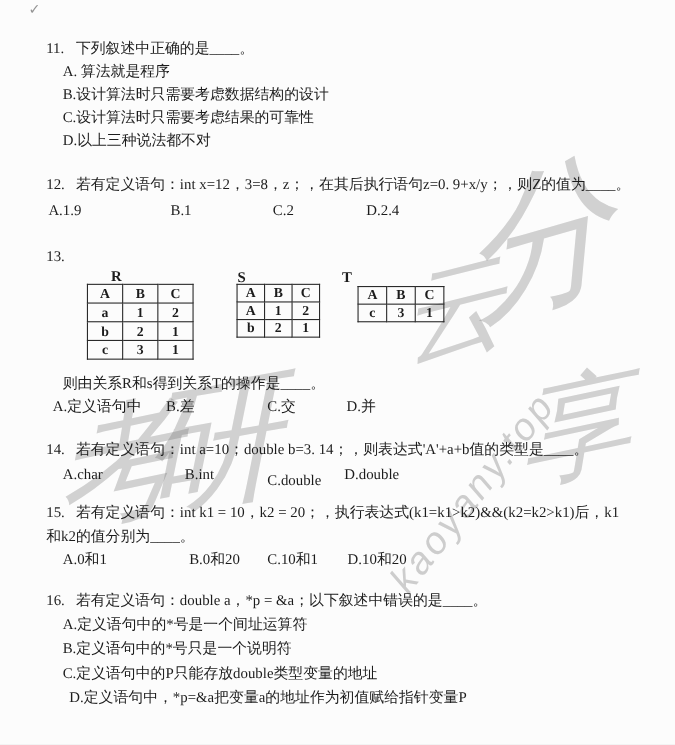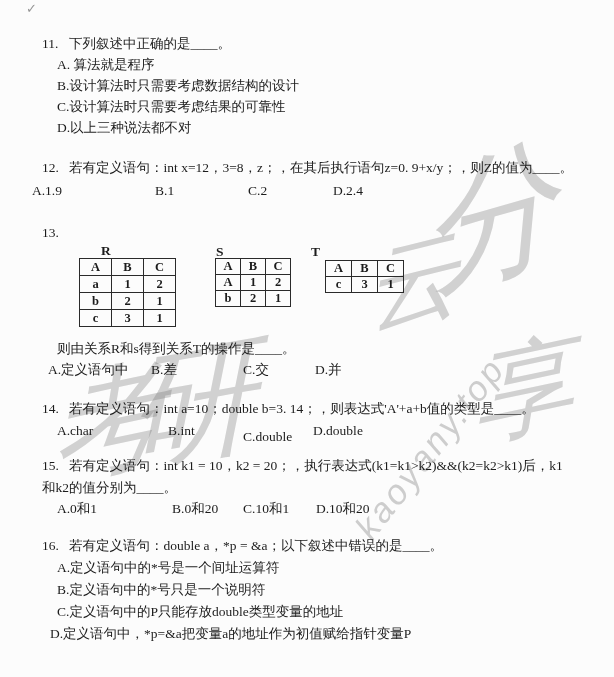--- a/index.html
+++ b/index.html
@@ -61,21 +61,21 @@
 
   <span class="t num" style="left:42px;top:36px">11.</span>
   <span class="t" style="left:69px;top:36px">下列叙述中正确的是____。</span>
   <span class="t" style="left:57px;top:57px">A. 算法就是程序</span>
   <span class="t" style="left:57px;top:99px">C.设计算法时只需要考虑结果的可靠性</span>
   <span class="t" style="left:57px;top:78px">B.设计算法时只需要考虑数据结构的设计</span>
   <span class="t" style="left:57px;top:120px">D.以上三种说法都不对</span>
 
   <span class="t num" style="left:42px;top:160px">12.</span>
   <span class="t" style="left:69px;top:160px">若有定义语句：int x=12，3=8，z；，在其后执行语句z=0. 9+x/y；，则Z的值为____。</span>
-  <span class="t" style="left:32px;top:183px">A.1.9</span>
+  <span class="t" style="left:44px;top:183px">A.1.9</span>
   <span class="t" style="left:155px;top:183px">B.1</span>
   <span class="t" style="left:248px;top:183px">C.2</span>
   <span class="t" style="left:333px;top:183px">D.2.4</span>
 
   <span class="t num" style="left:42px;top:225px">13.</span>
 
   <span class="tbl-label" style="left:101px;top:243px">R</span>
   <table class="rel rel-r" style="left:79px;top:258px">
     <tbody>
         <tr>
@@ -157,15 +157,15 @@
   <span class="t" style="left:57px;top:501px">A.0和1</span>
   <span class="t" style="left:172px;top:501px">B.0和20</span>
   <span class="t" style="left:243px;top:501px">C.10和1</span>
   <span class="t" style="left:316px;top:501px">D.10和20</span>
 
   <span class="t num" style="left:42px;top:538px">16.</span>
   <span class="t" style="left:69px;top:538px">若有定义语句：double a，*p = &amp;a；以下叙述中错误的是____。</span>
   <span class="t" style="left:57px;top:560px">A.定义语句中的*号是一个间址运算符</span>
   <span class="t" style="left:57px;top:582px">B.定义语句中的*号只是一个说明符</span>
   <span class="t" style="left:57px;top:604px">C.定义语句中的P只能存放double类型变量的地址</span>
-  <span class="t" style="left:50px;top:626px">D.定义语句中，*p=&amp;a把变量a的地址作为初值赋给指针变量P</span>
+  <span class="t" style="left:63px;top:626px">D.定义语句中，*p=&amp;a把变量a的地址作为初值赋给指针变量P</span>
 
 </div>
 
 </body></html>

